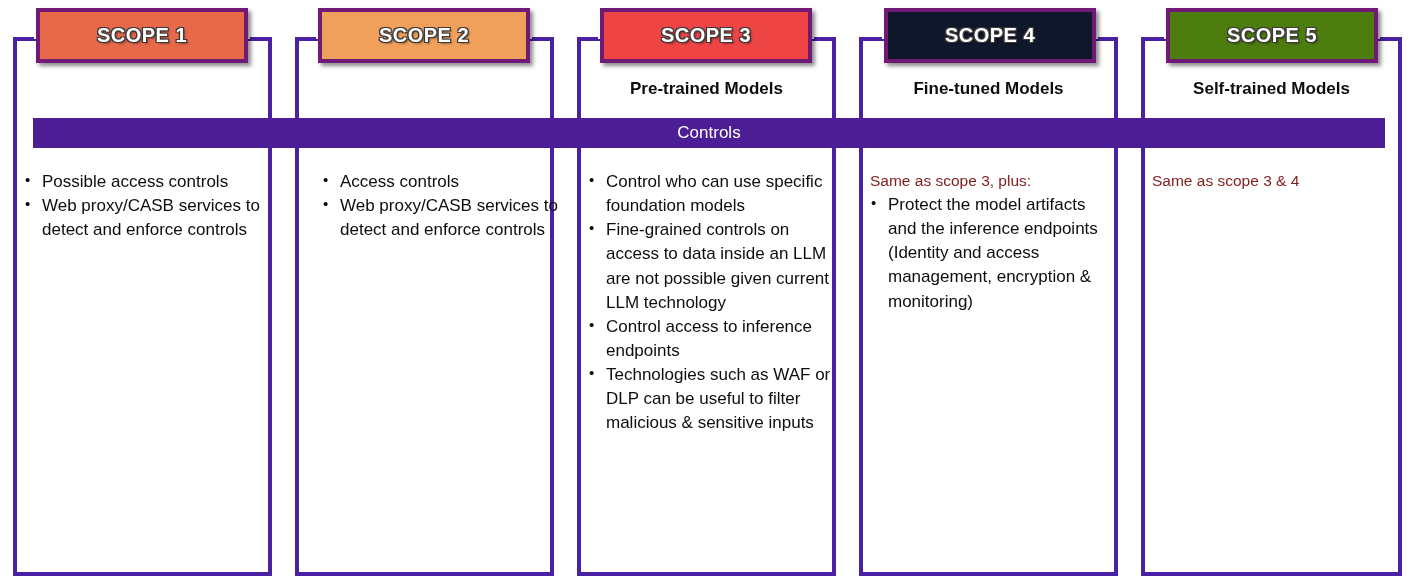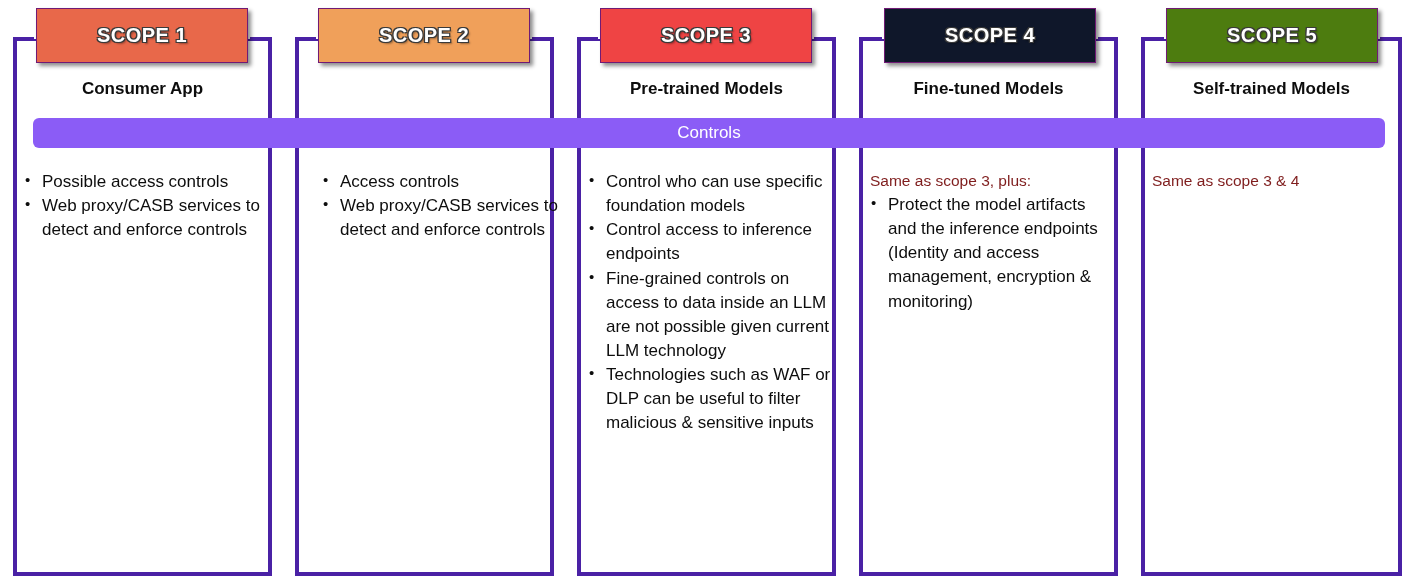--- a/index.html
+++ b/index.html
@@ -40,21 +40,21 @@
     top: -5px;
     height: 7px;
     background: #ffffff;
   }
 
   
   .scope-chip {
     position: absolute;
     top: 8px;
     height: 55px;
-    border: 1px solid #701a75;
+    border: 4px solid #701a75;
     box-shadow: 3px 3px 4px rgba(0,0,0,0.45);
     display: flex;
     align-items: center;
     justify-content: center;
     z-index: 5;
   }
   .scope-chip-label {
     font-size: 20px;
     font-weight: bold;
     letter-spacing: 0.5px;
@@ -142,23 +142,20 @@
 <body>
 
 <div id="diagram">
     <div class="column" style="left: 13px; width: 259px;">
       <div class="bracket" style="border-color: rgb(74, 33, 165);"></div>
       <div class="bracket-gap" style="left: 21px; width: 216px;"></div>
     </div>
     <div class="scope-chip" style="left: 36px; width: 212px; background: rgb(232, 104, 74);">
       <span class="scope-chip-label">SCOPE 1</span>
     </div>
-    <div class="scope-subtitle" style="left: 13px; width: 259px;">
-      <span>Consumer App</span>
-    </div>
     <div class="col-body" style="left: 22px; width: 244px;">
       <ul class="bullets">
         <li>Possible access controls</li>
         <li>Web proxy/CASB services to detect and enforce controls</li>
       </ul>
     </div>
     <div class="column" style="left: 295px; width: 259px;">
       <div class="bracket" style="border-color: rgb(74, 33, 165);"></div>
       <div class="bracket-gap" style="left: 21px; width: 216px;"></div>
     </div>
@@ -177,22 +174,22 @@
     </div>
     <div class="scope-chip" style="left: 600px; width: 212px; background: #ef4444;">
       <span class="scope-chip-label">SCOPE 3</span>
     </div>
     <div class="scope-subtitle" style="left: 577px; width: 259px;">
       <span>Pre-trained Models</span>
     </div>
     <div class="col-body" style="left: 586px; width: 248px;">
       <ul class="bullets">
         <li>Control who can use specific foundation models</li>
+        <li>Fine-grained controls on access to data inside an LLM are not possible given current LLM technology</li>
         <li>Control access to inference endpoints</li>
-        <li>Fine-grained controls on access to data inside an LLM are not possible given current LLM technology</li>
         <li>Technologies such as WAF or DLP can be useful to filter malicious &amp; sensitive inputs</li>
       </ul>
     </div>
     <div class="column" style="left: 859px; width: 259px;">
       <div class="bracket" style="border-color: rgb(74, 33, 165);"></div>
       <div class="bracket-gap" style="left: 23px; width: 216px;"></div>
     </div>
     <div class="scope-chip" style="left: 884px; width: 212px; background: #0f172a;">
       <span class="scope-chip-label">SCOPE 4</span>
     </div>
@@ -211,16 +208,16 @@
     </div>
     <div class="scope-chip" style="left: 1166px; width: 212px; background: #4d7c0f;">
       <span class="scope-chip-label">SCOPE 5</span>
     </div>
     <div class="scope-subtitle" style="left: 1141px; width: 261px;">
       <span>Self-trained Models</span>
     </div>
     <div class="col-body" style="left: 1150px; width: 246px;">
       <p class="intro-line plain">Same as scope 3 &amp; 4</p>
     </div>
-    <div id="controls-banner" style="background: #8b5cf6; border-radius: 6px;">
+    <div id="controls-banner" style="background: #4c1d95;">
       <span class="banner-label">Controls</span>
     </div>
   </div>
 
 </body></html>

